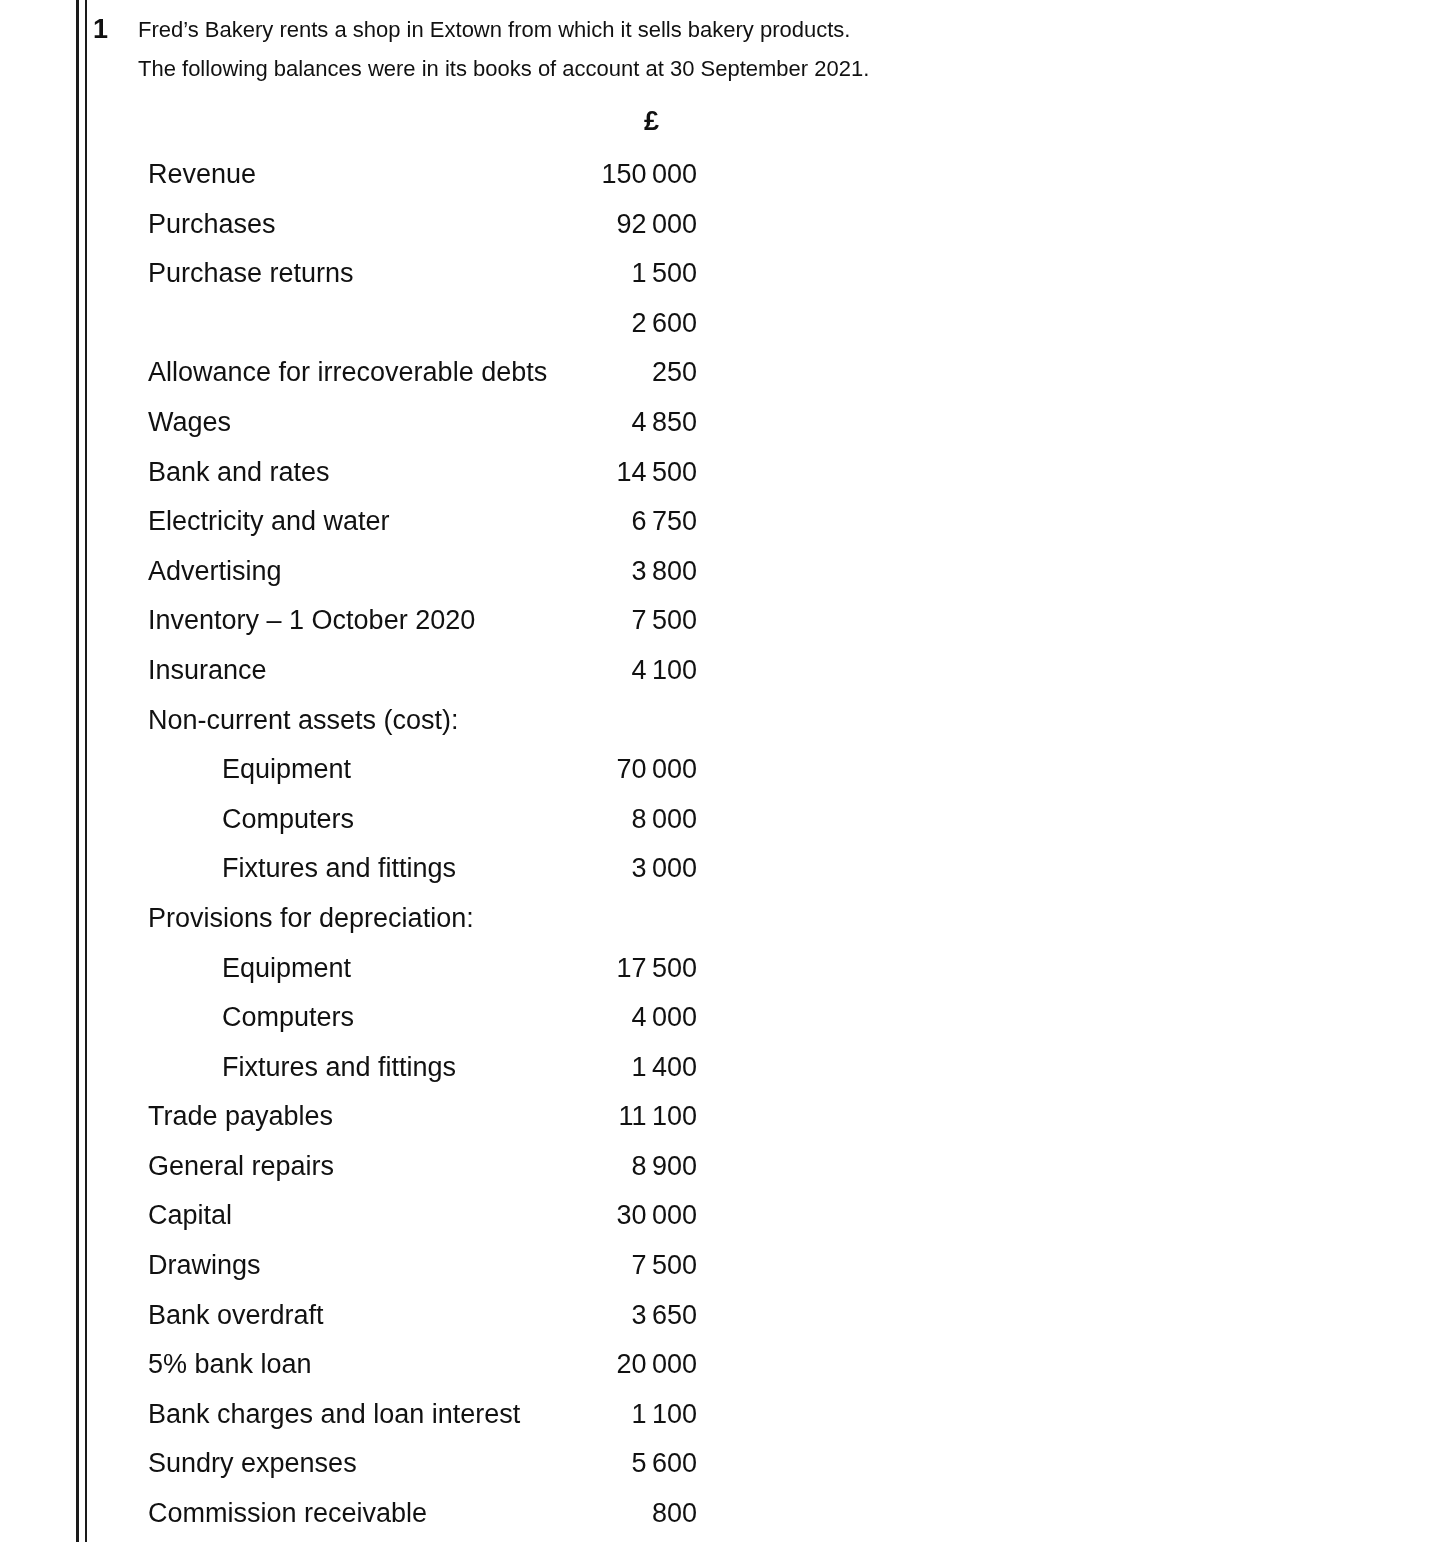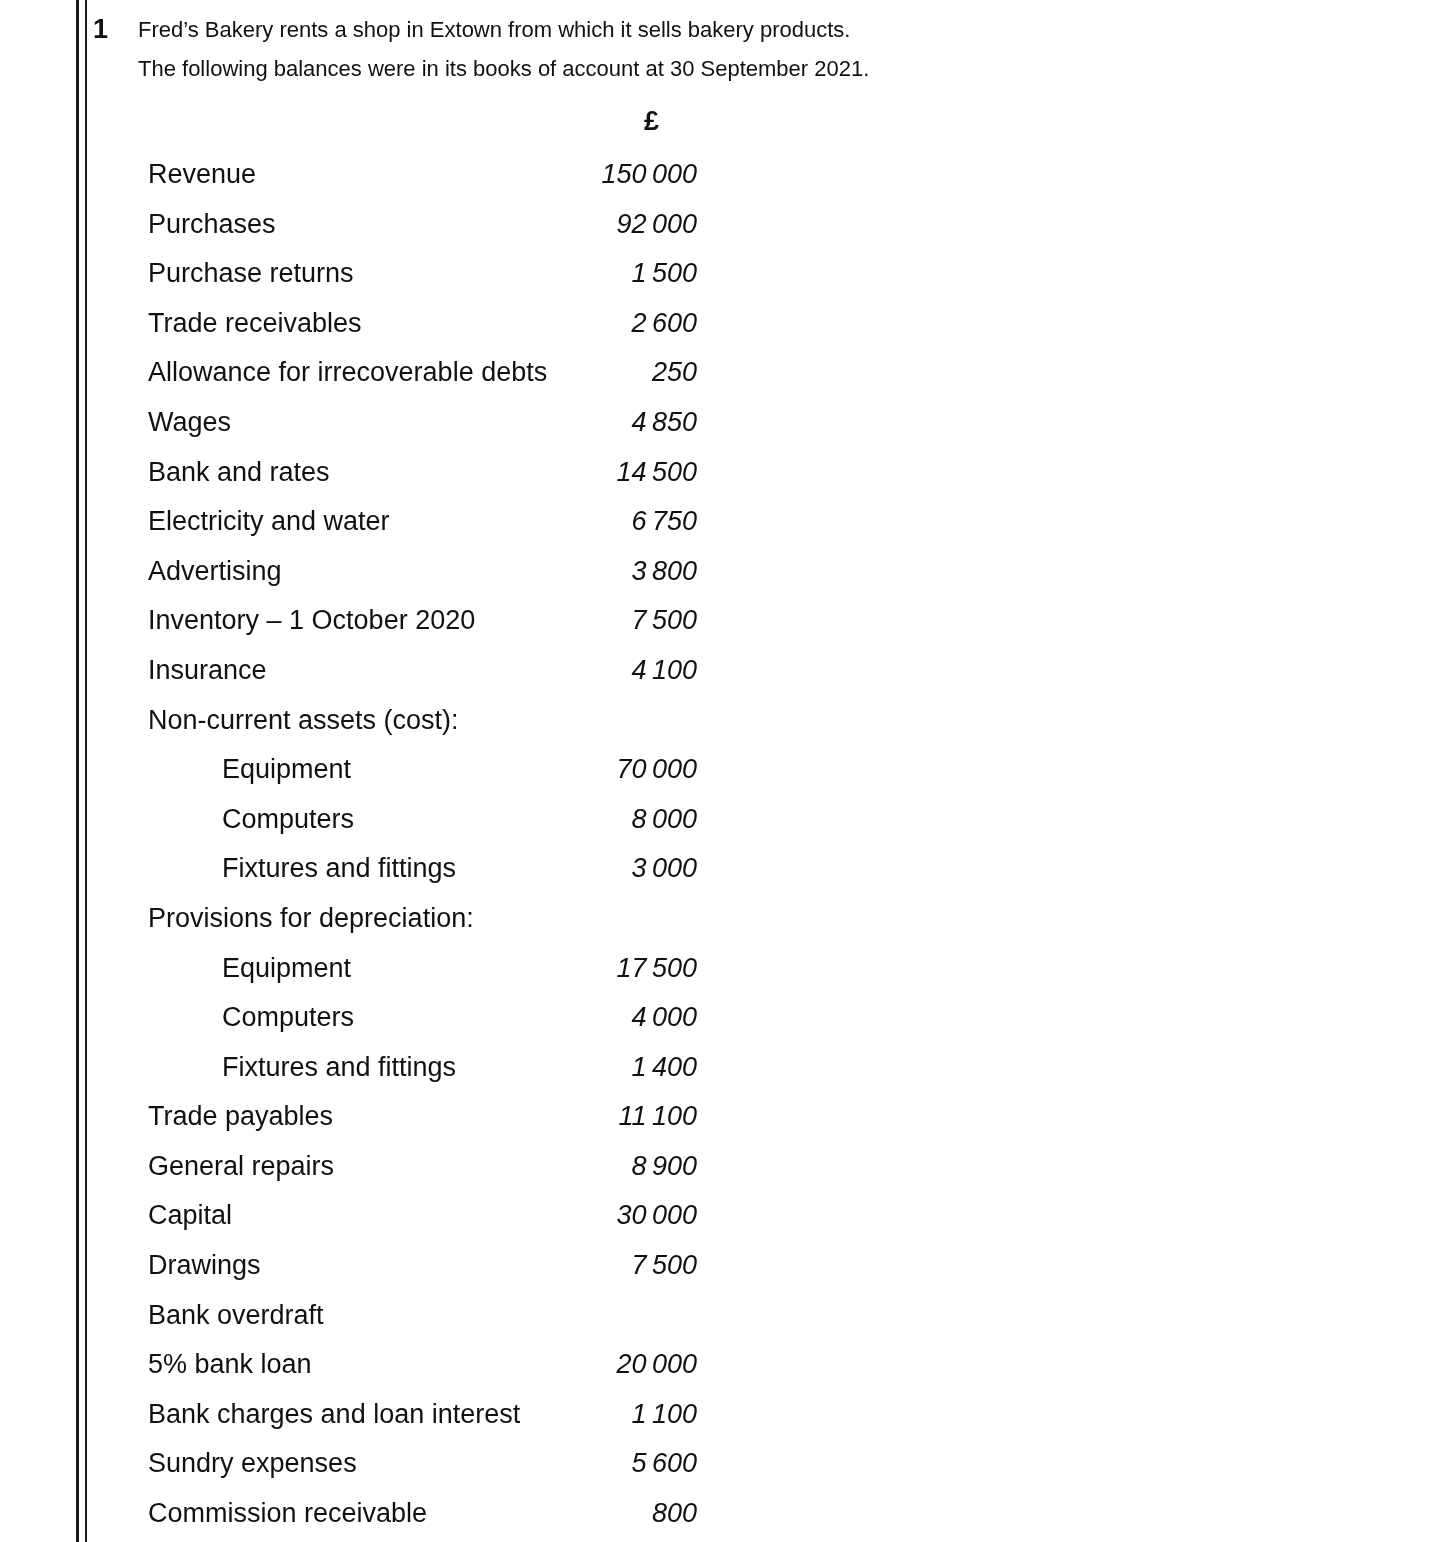--- a/index.html
+++ b/index.html
@@ -78,21 +78,20 @@
     margin-left: 84px;
     text-align: center;
   }
   .row .amount {
     position: absolute;
     left: 0;
     top: 0;
     width: 559px;
     text-align: right;
     font-variant-numeric: tabular-nums;
-    font-style: italic;
   }
 </style>
 </head>
 <body>
 
 <div class="page">
 
   <div class="vrule-outer"></div>
   <div class="vrule-inner"></div>
 
@@ -115,21 +114,20 @@
       <span class="label">Purchases</span>
       <span class="amount">92 000</span>
     </div>
 
     <div class="row">
       <span class="label">Purchase returns</span>
       <span class="amount">1 500</span>
     </div>
 
     <div class="row">
-      <span class="label">Trade receivables</span>
       <span class="amount">2 600</span>
     </div>
 
     <div class="row">
       <span class="label">Allowance for irrecoverable debts</span>
       <span class="amount">250</span>
     </div>
 
     <div class="row">
       <span class="label">Wages</span>
@@ -216,20 +214,21 @@
       <span class="amount">30 000</span>
     </div>
 
     <div class="row">
       <span class="label">Drawings</span>
       <span class="amount">7 500</span>
     </div>
 
     <div class="row">
       <span class="label">Bank overdraft</span>
+      <span class="amount">3 650</span>
     </div>
 
     <div class="row">
       <span class="label">5% bank loan</span>
       <span class="amount">20 000</span>
     </div>
 
     <div class="row">
       <span class="label">Bank charges and loan interest</span>
       <span class="amount">1 100</span>

